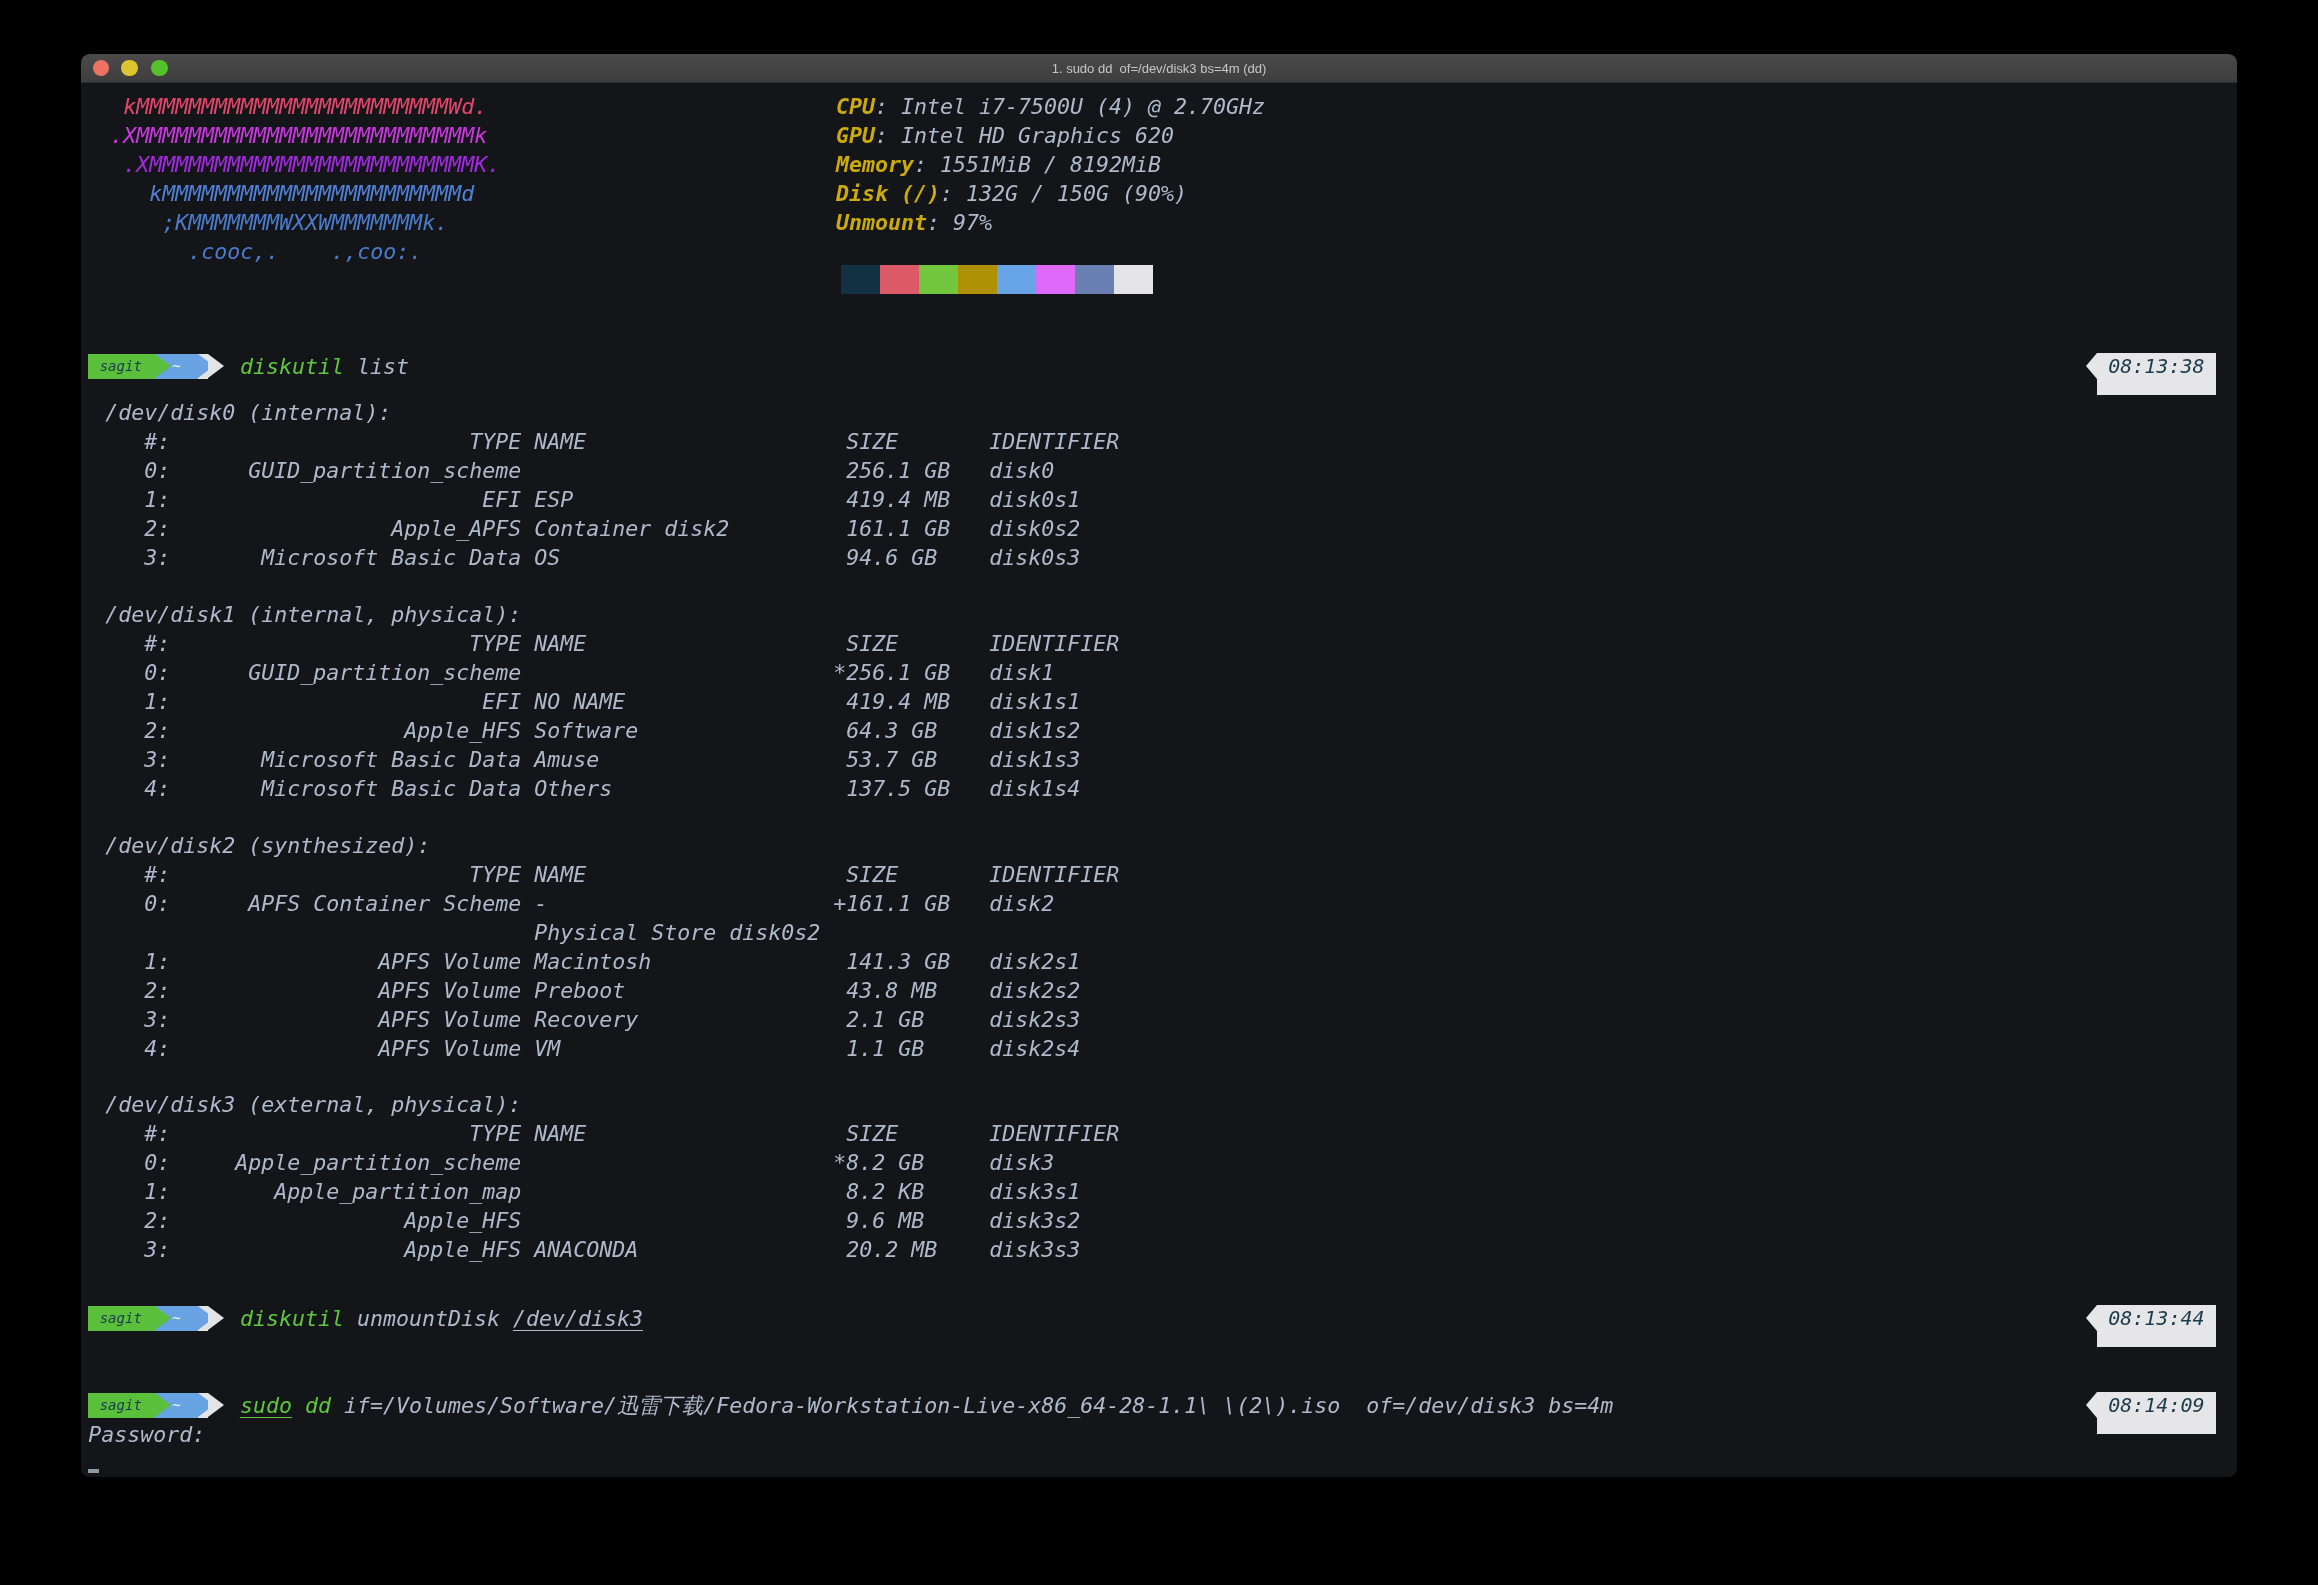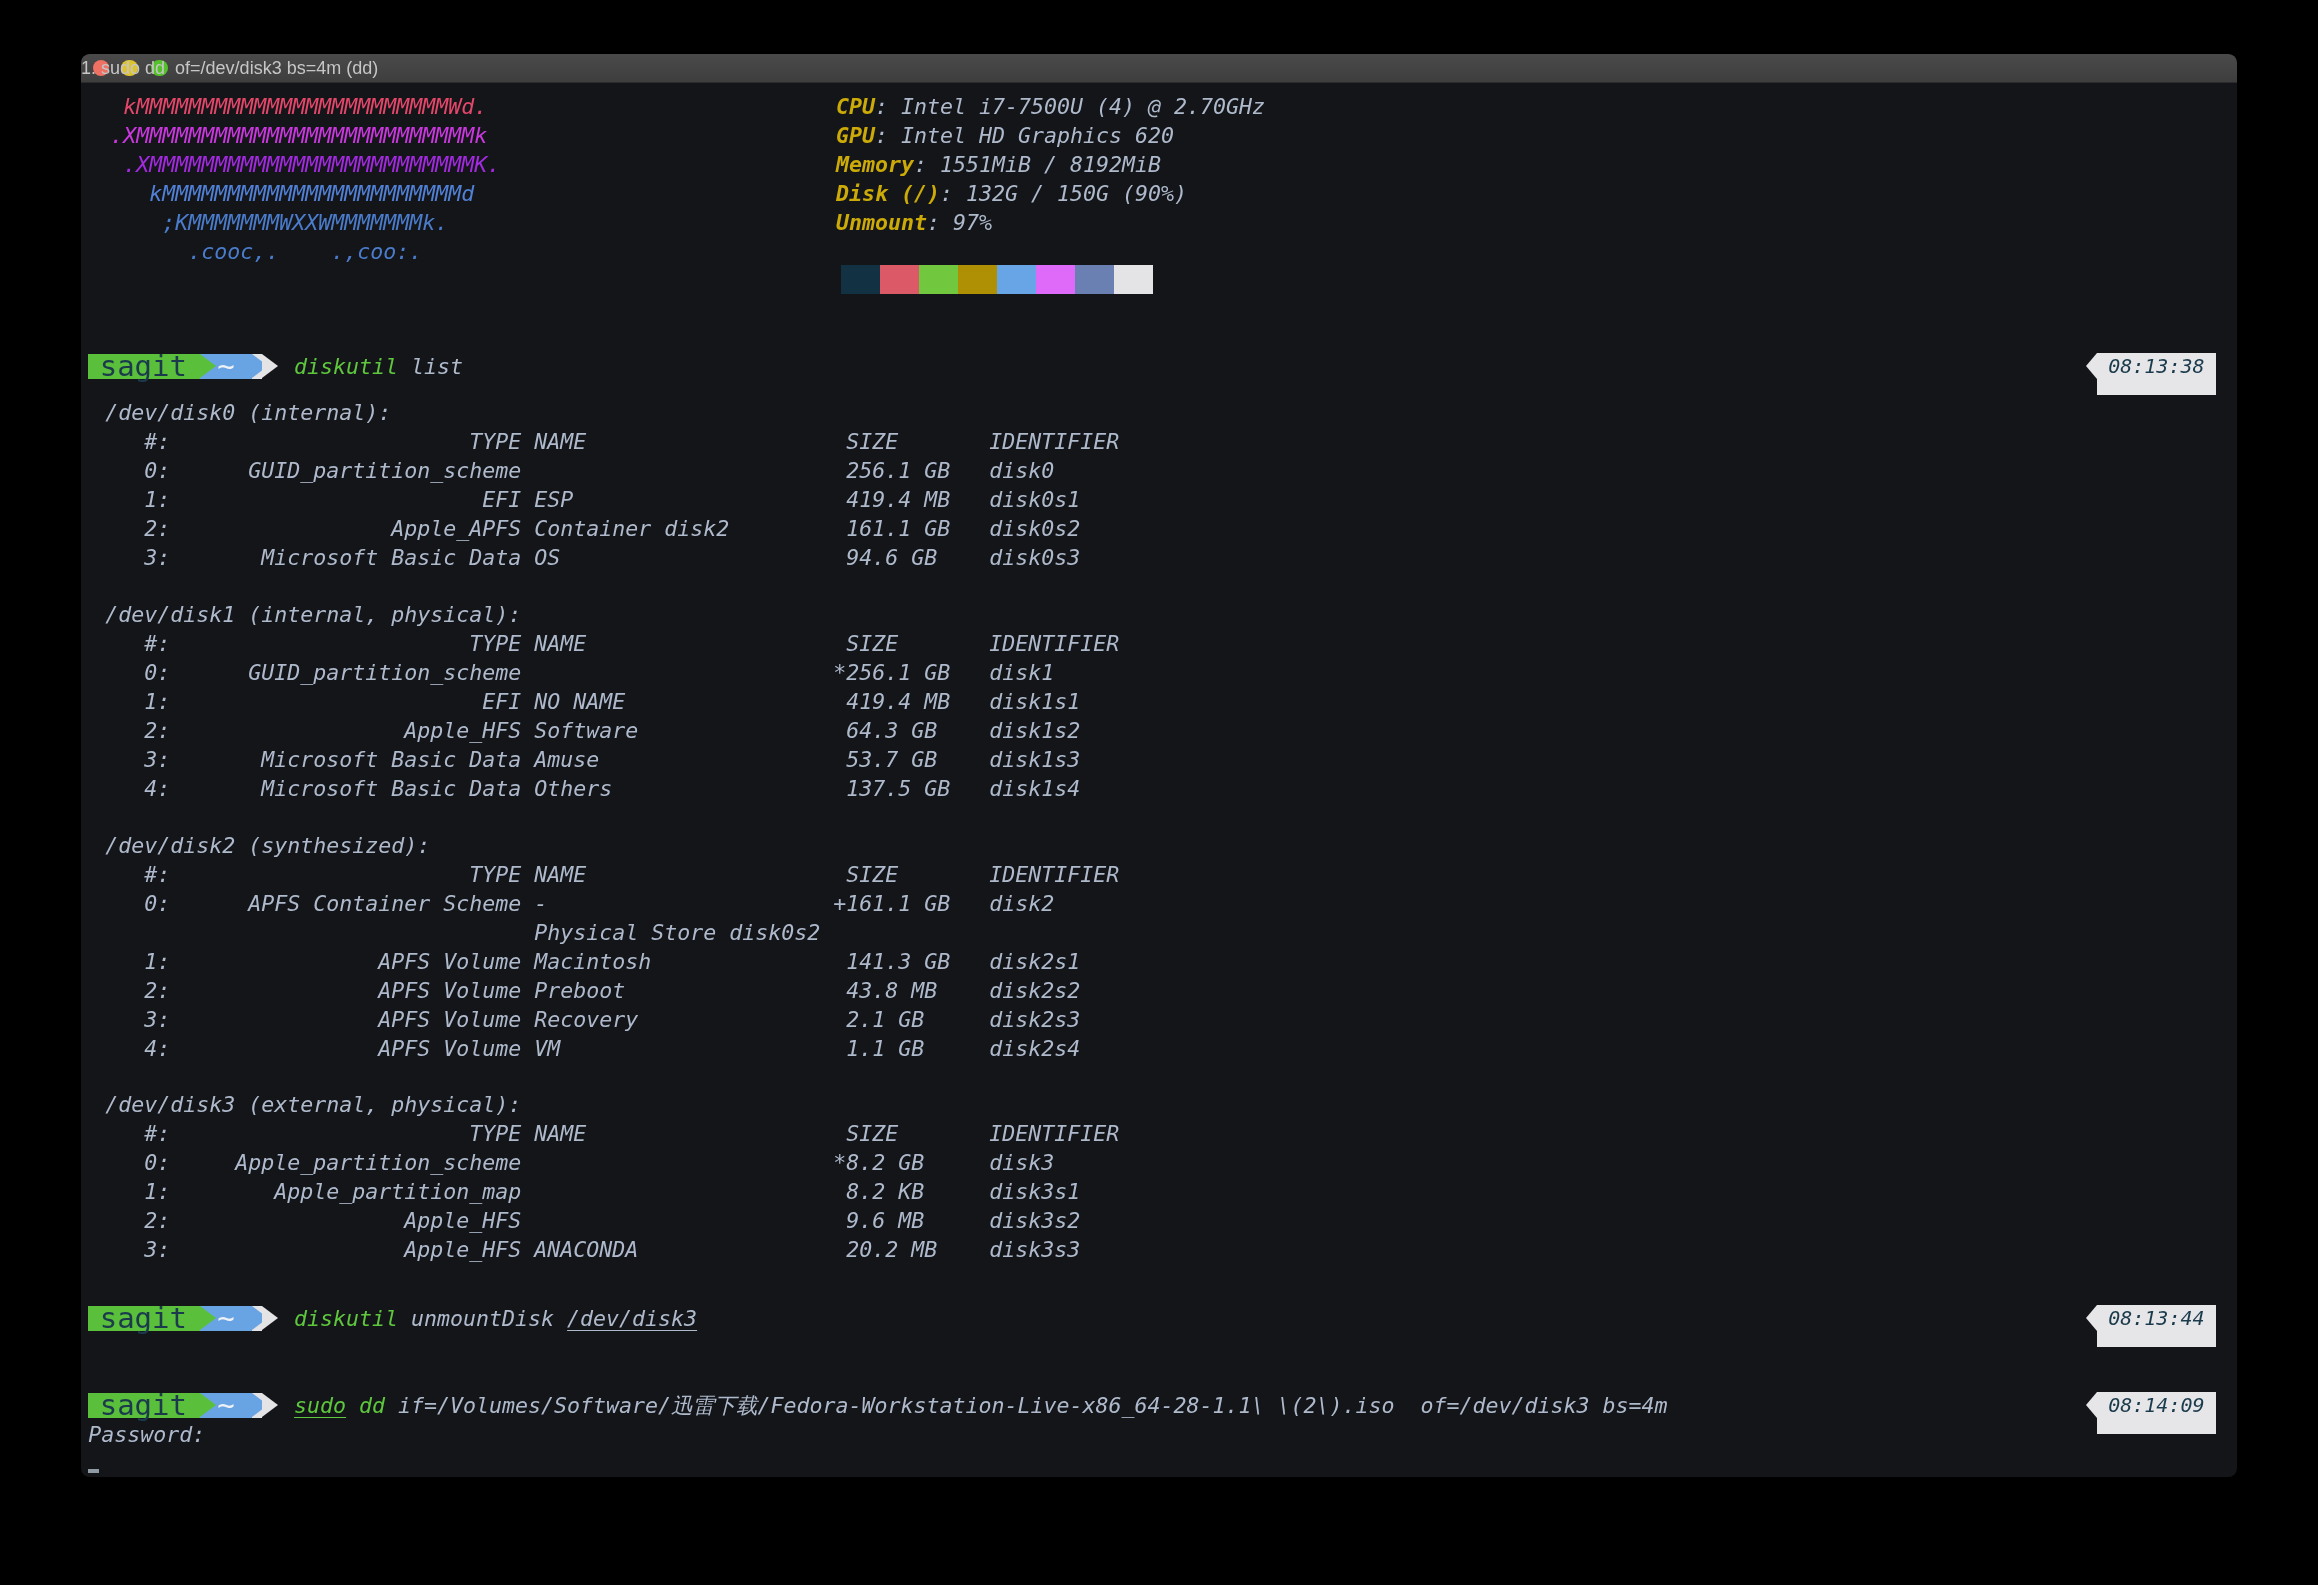--- a/index.html
+++ b/index.html
@@ -18,39 +18,39 @@
     position:absolute; left:0; top:0; right:0; height:29px;
     background:linear-gradient(#4a4a4a,#3e3e3e);
     border-bottom:0.7px solid #2b2b2b;
   }
   .traffic { position:absolute; top:5.8px; width:16.6px; height:16.6px; border-radius:50%; }
   #tl-close { left:11.5px;  background:var(--tl-red,#ee7164); }
   #tl-min   { left:40px;  background:var(--tl-yellow,#ddc32f); }
   #tl-zoom  { left:70px;  background:var(--tl-green,#55c22b); }
   #title-text {
     position:absolute; left:0; right:0; top:0; height:29px; line-height:29px;
-    color:#c6c6c6; font-family:"Liberation Sans",sans-serif;
-    font-size:18px; white-space:pre;
+    text-align:center; color:#c6c6c6; font-family:"Liberation Sans",sans-serif;
+    font-size:13px; white-space:pre;
   }
   
   .tline, pre.disk, .art-line, .info-line, .out-line, .cmd {
     font-family:"DejaVu Sans Mono",monospace; font-style:italic;
     font-size:21.6px; line-height:29px; color:var(--fg,#aebacc); white-space:pre;
   }
   #ascii-art { position:absolute; left:7.2px; top:38px;margin-left:22px; }
   #fetch-info { position:absolute; left:755px; top:38px; }
   .info-label { color:var(--yellow,#ccab08); font-weight:bold;margin-top:42px; }
   #palette { position:absolute; left:760px; top:211px; height:29px; display:flex; }
   .swatch { width:39px; height:29px; }
   pre.disk { margin:17px; position:absolute; left:7.2px; }
   .out-line { position:absolute; left:7.2px; }
   
   .prompt-row { position:absolute; left:7.2px; right:0; height:29px; display:flex; align-items:center; }
   .seg { position:relative; height:24.5px; line-height:24.5px; }
-  .seg-text { font-size:29px; }
+  .seg-text { font-size:14px; font-style:italic; }
   .seg-user { background:var(--seg-green,#5abf3a); padding:0 13px 0 11.5px; color:var(--navy,#1b3b4d); }
   .seg-dir  { background:var(--seg-blue,#68a4e4); padding:0 17.3px; color:#eef2f6; }
   .seg-end  { background:var(--seg-white,#e4e4e6); width:10px; }
   .seg::after {
     content:""; position:absolute; left:100%; top:0; z-index:5;
     border-top:12.3px solid transparent; border-bottom:12.3px solid transparent;
   }
   .seg-user::after { border-left:16px solid var(--seg-green,#5abf3a); }
   .seg-dir::after  { border-left:16px solid var(--seg-blue,#68a4e4); }
   .seg-end::after  { border-left:16px solid var(--seg-white,#e4e4e6); }

